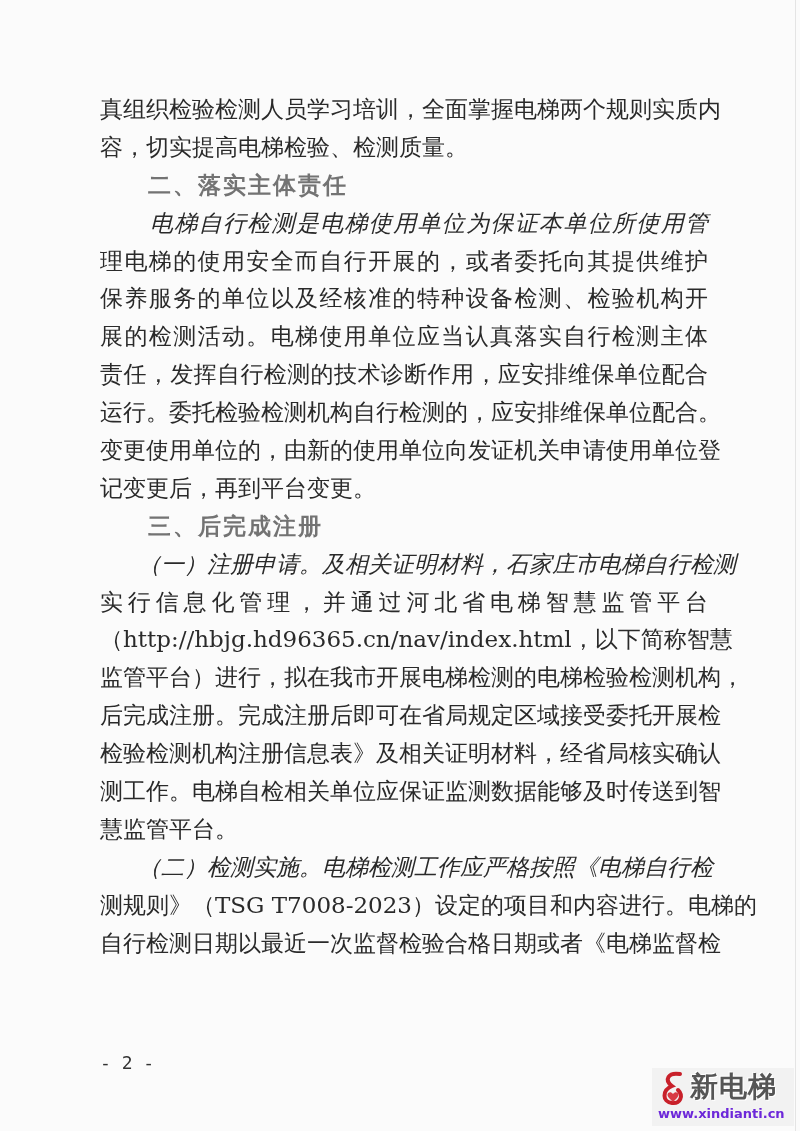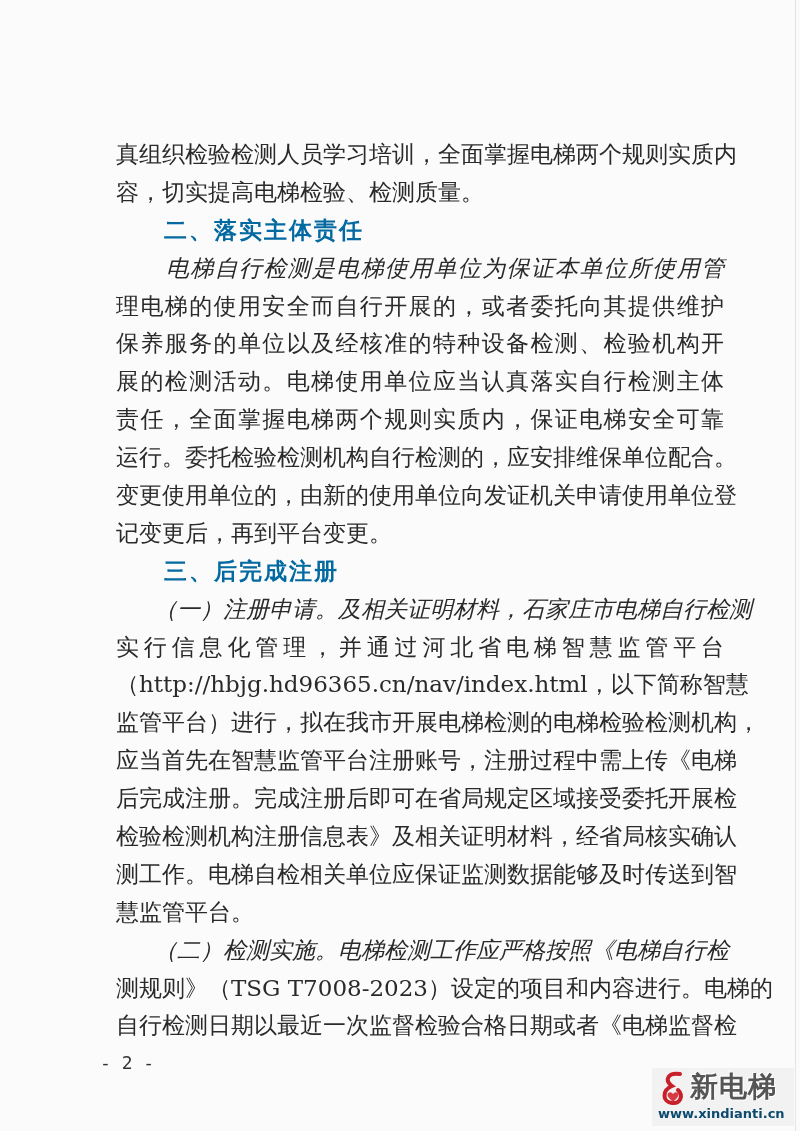--- a/index.html
+++ b/index.html
@@ -8,35 +8,35 @@
     background: #fbfbfb;
     position: relative;
     font-family: "DejaVu Serif", "Liberation Serif", serif;
     color: #2a2a2a;
   }
   .page-edge {
     position: absolute; top: 0; right: 4px; width: 1px; height: 1131px;
     background: #e4e4e4;
   }
   .body-text {
-    position: absolute; left: 116px; top: 91px; width: 608px; margin-top: 45px;
+    position: absolute; left: 100px; top: 91px; width: 608px;
   }
   .line {
     height: 37.9px; line-height: 37.9px;
     font-size: 23px;
     white-space: nowrap;
     text-align: justify;
     text-align-last: justify;
     letter-spacing: 0;
   }
   .line.last { text-align-last: left; }
   .line.indent { padding-left: 50px; font-style: italic; }
   .line.heading {
     font-family: Liberation Serif, serif;
-    font-weight: bold; color: #0369a1;
+    font-weight: bold; color: #737373;
     text-align-last: left;
     padding-left: 48px;
     letter-spacing: 2px;
   }
   .page-num {
     position: absolute; left: 100px; top: 1052px;
     font-size: 18px; color: #333;
     font-family: "DejaVu Sans Mono", "Liberation Mono", monospace;
   }
   .watermark {
@@ -48,46 +48,45 @@
   }
   .wm-name {
     position: absolute; left: 38px; top: 0px;
     font-family: "DejaVu Sans", sans-serif; font-size: 28px; font-weight: bold;
     color: #555; letter-spacing: 1px;
     text-shadow: 1px 1px 0 #fff, -1px -1px 0 #fff;
   }
   .wm-url {
     position: absolute; left: 6px; top: 38px;
     font-family: "DejaVu Sans", sans-serif; font-size: 13px; font-weight: bold;
-    color: #0c4a6e;
+    color: #6d28d9;
   }
 </style>
 </head>
 <body>
 
 <div class="page-edge"></div>
 
 <div class="body-text" id="body-text">
     <div class="line">真组织检验检测人员学习培训，全面掌握电梯两个规则实质内</div>
     <div class="line last">容，切实提高电梯检验、检测质量。</div>
     <div class="line heading">二、落实主体责任</div>
     <div class="line indent">电梯自行检测是电梯使用单位为保证本单位所使用管</div>
     <div class="line">理电梯的使用安全而自行开展的，或者委托向其提供维护</div>
     <div class="line">保养服务的单位以及经核准的特种设备检测、检验机构开</div>
     <div class="line">展的检测活动。电梯使用单位应当认真落实自行检测主体</div>
-    <div class="line">责任，全面掌握电梯两个规则实质内，保证电梯安全可靠</div>
+    <div class="line">责任，发挥自行检测的技术诊断作用，应安排维保单位配合</div>
     <div class="line">运行。委托检验检测机构自行检测的，应安排维保单位配合。</div>
     <div class="line">变更使用单位的，由新的使用单位向发证机关申请使用单位登</div>
     <div class="line last">记变更后，再到平台变更。</div>
     <div class="line heading">三、后完成注册</div>
     <div class="line indent" style="padding-left: 38px;">（一）注册申请。及相关证明材料，石家庄市电梯自行检测</div>
     <div class="line">实行信息化管理，并通过河北省电梯智慧监管平台</div>
     <div class="line">（http://hbjg.hd96365.cn/nav/index.html，以下简称智慧</div>
     <div class="line">监管平台）进行，拟在我市开展电梯检测的电梯检验检测机构，</div>
-    <div class="line">应当首先在智慧监管平台注册账号，注册过程中需上传《电梯</div>
     <div class="line">后完成注册。完成注册后即可在省局规定区域接受委托开展检</div>
     <div class="line">检验检测机构注册信息表》及相关证明材料，经省局核实确认</div>
     <div class="line">测工作。电梯自检相关单位应保证监测数据能够及时传送到智</div>
     <div class="line last">慧监管平台。</div>
     <div class="line indent" style="padding-left: 38px;">（二）检测实施。电梯检测工作应严格按照《电梯自行检</div>
     <div class="line">测规则》（TSG T7008-2023）设定的项目和内容进行。电梯的</div>
     <div class="line">自行检测日期以最近一次监督检验合格日期或者《电梯监督检</div>
   </div>
 
 <div class="page-num">- 2 -</div>

